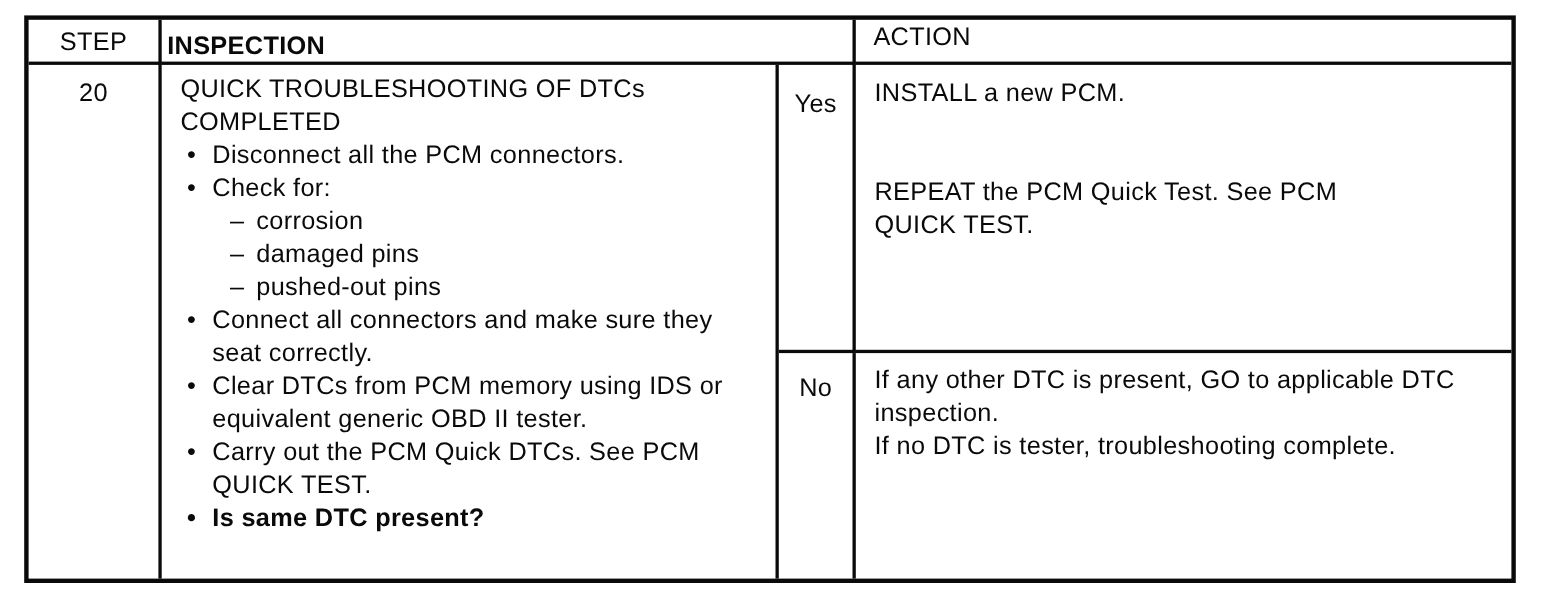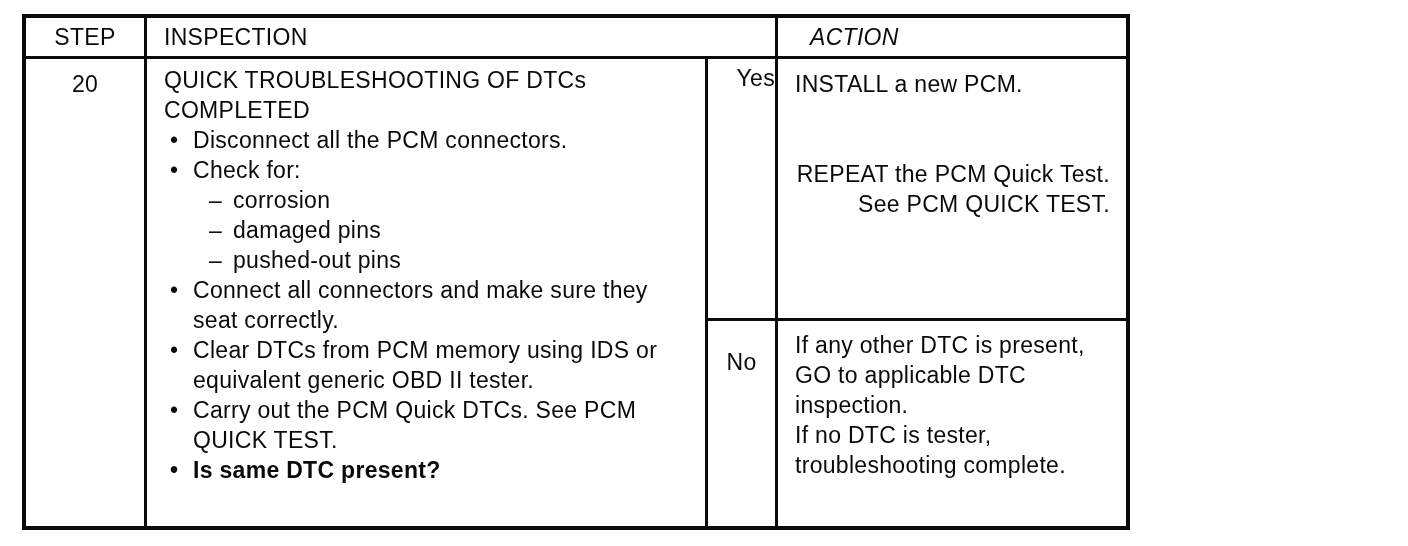--- a/index.html
+++ b/index.html
@@ -16,50 +16,50 @@
     color: #0a0a0a;
     font-size: 23px;
     line-height: 30px;
     letter-spacing: 0.3px;
     overflow: hidden;
   }
   .tbl {
     position: absolute;
     left: 22px;
     top: 14px;
-    width: 1108px;
+    width: 1356px;
     height: 516px;
     box-sizing: border-box;
     border: 4px solid #0a0a0a;
     display: grid;
     grid-template-columns: 121px 561px 70px 1fr;
     grid-template-rows: 41px 262px 1fr;
   }
   .cell { box-sizing: border-box; overflow: hidden; }
   .br { border-right: 3px solid #0a0a0a; }
   .bb { border-bottom: 3px solid #0a0a0a; }
 
   .h-step  { grid-column: 1; grid-row: 1; display: flex; align-items: center; justify-content: center; }
-  .h-insp  { grid-column: 2 / 4; grid-row: 1; display: flex; align-items: center; padding-left: 17px; }
-  .h-act   { grid-column: 4; grid-row: 1; display: flex; align-items: center; padding-left: 32px; font-style: italic; }
+  .h-insp  { grid-column: 2 / 4; grid-row: 1; display: flex; align-items: flex-end; padding-left: 5px; font-weight: bold; }
+  .h-act   { grid-column: 4; grid-row: 1; display: flex; padding-left: 16px; }
 
   .c-step  { grid-column: 1; grid-row: 2 / 4; text-align: center; padding-top: 10px; }
   .c-insp  { grid-column: 2; grid-row: 2 / 4; padding: 6px 12px 0 17px; }
-  .c-yes   { grid-column: 3; grid-row: 2; text-align: right; padding-top: 4px; }
+  .c-yes   { grid-column: 3; grid-row: 2; text-align: center; padding-top: 20px; }
   .c-ay    { grid-column: 4; grid-row: 2; padding: 10px 16px 0 17px; }
-  .c-no    { grid-column: 3; grid-row: 3; text-align: center; padding-top: 26px; }
+  .c-no    { grid-column: 3; grid-row: 3; text-align: center; padding-top: 16px; }
   .c-an    { grid-column: 4; grid-row: 3; padding: 9px 16px 0 17px; }
 
   .li { position: relative; }
   .li.b { padding-left: 29px; }
   .li.d { padding-left: 69px; }
   .li.b > .mk { position: absolute; left: 6px; top: 0; }
   .li.d > .mk { position: absolute; left: 45px; top: 0; }
   .bold { font-weight: 700; }
-  .p2 { margin-top: 60px; max-width: 480px; text-align: right; }
+  .p2 { margin-top: 60px; max-width: 480px; }
 </style>
 </head>
 <body>
 
 <div class="page">
   <div class="tbl">
 
     <div class="cell h-step br bb">
       <span>STEP</span>
     </div>

